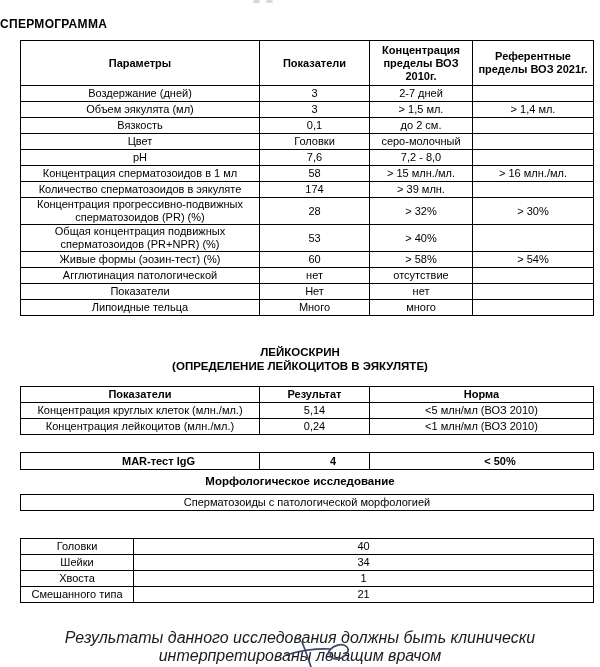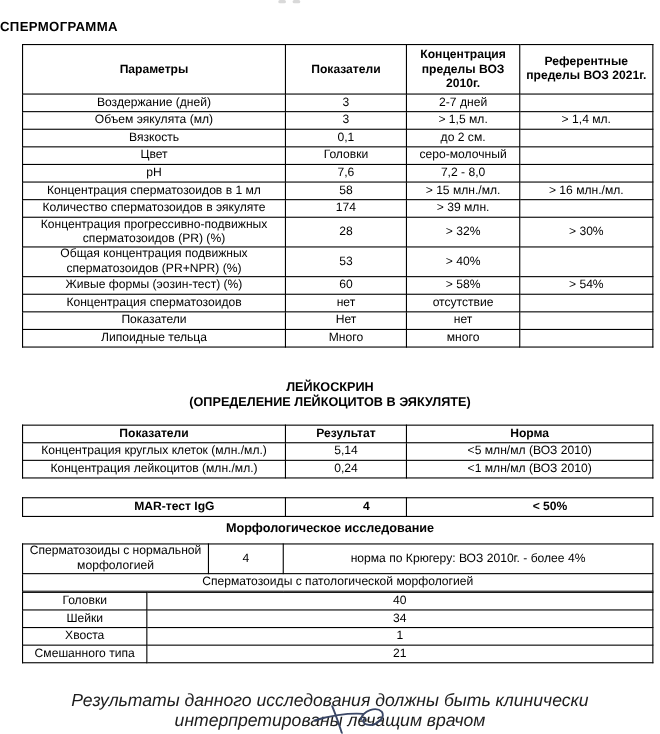--- a/index.html
+++ b/index.html
@@ -128,21 +128,21 @@
         <td class="tl">&gt; 40%</td>
         <td class="tl"></td>
       </tr>
   <tr>
         <td class="tl">Живые формы (эозин-тест) (%)</td>
         <td class="tc">60</td>
         <td class="tl">&gt; 58%</td>
         <td class="tl">&gt; 54%</td>
       </tr>
   <tr>
-        <td class="tl">Концентрация сперматозоидов</td>
+        <td class="tl">Агглютинация патологической</td>
         <td class="tc">нет</td>
         <td class="tl">отсутствие</td>
         <td class="tl"></td>
       </tr>
   <tr>
         <td class="tl">Показатели</td>
         <td class="tc">Нет</td>
         <td class="tl">нет</td>
         <td class="tl"></td>
       </tr>
@@ -202,25 +202,20 @@
 
 <div class="section-title" id="morph-title">Морфологическое исследование</div>
 
 <table class="morph-a">
   <colgroup>
       <col style="width:169px">
       <col style="width:68px">
       <col style="width:336px">
     </colgroup>
   <tbody>
-      <tr>
-    <td>Сперматозоиды с нормальной морфологией</td>
-    <td>4</td>
-    <td>норма по Крюгеру: ВОЗ 2010г. - более 4%</td>
-  </tr>
   <tr>
     <td colspan="3">Сперматозоиды с патологической морфологией</td>
   </tr>
 </tbody>
   </table>
 
 <table class="morph-b">
   <colgroup>
       <col style="width:113px">
       <col style="width:460px">

